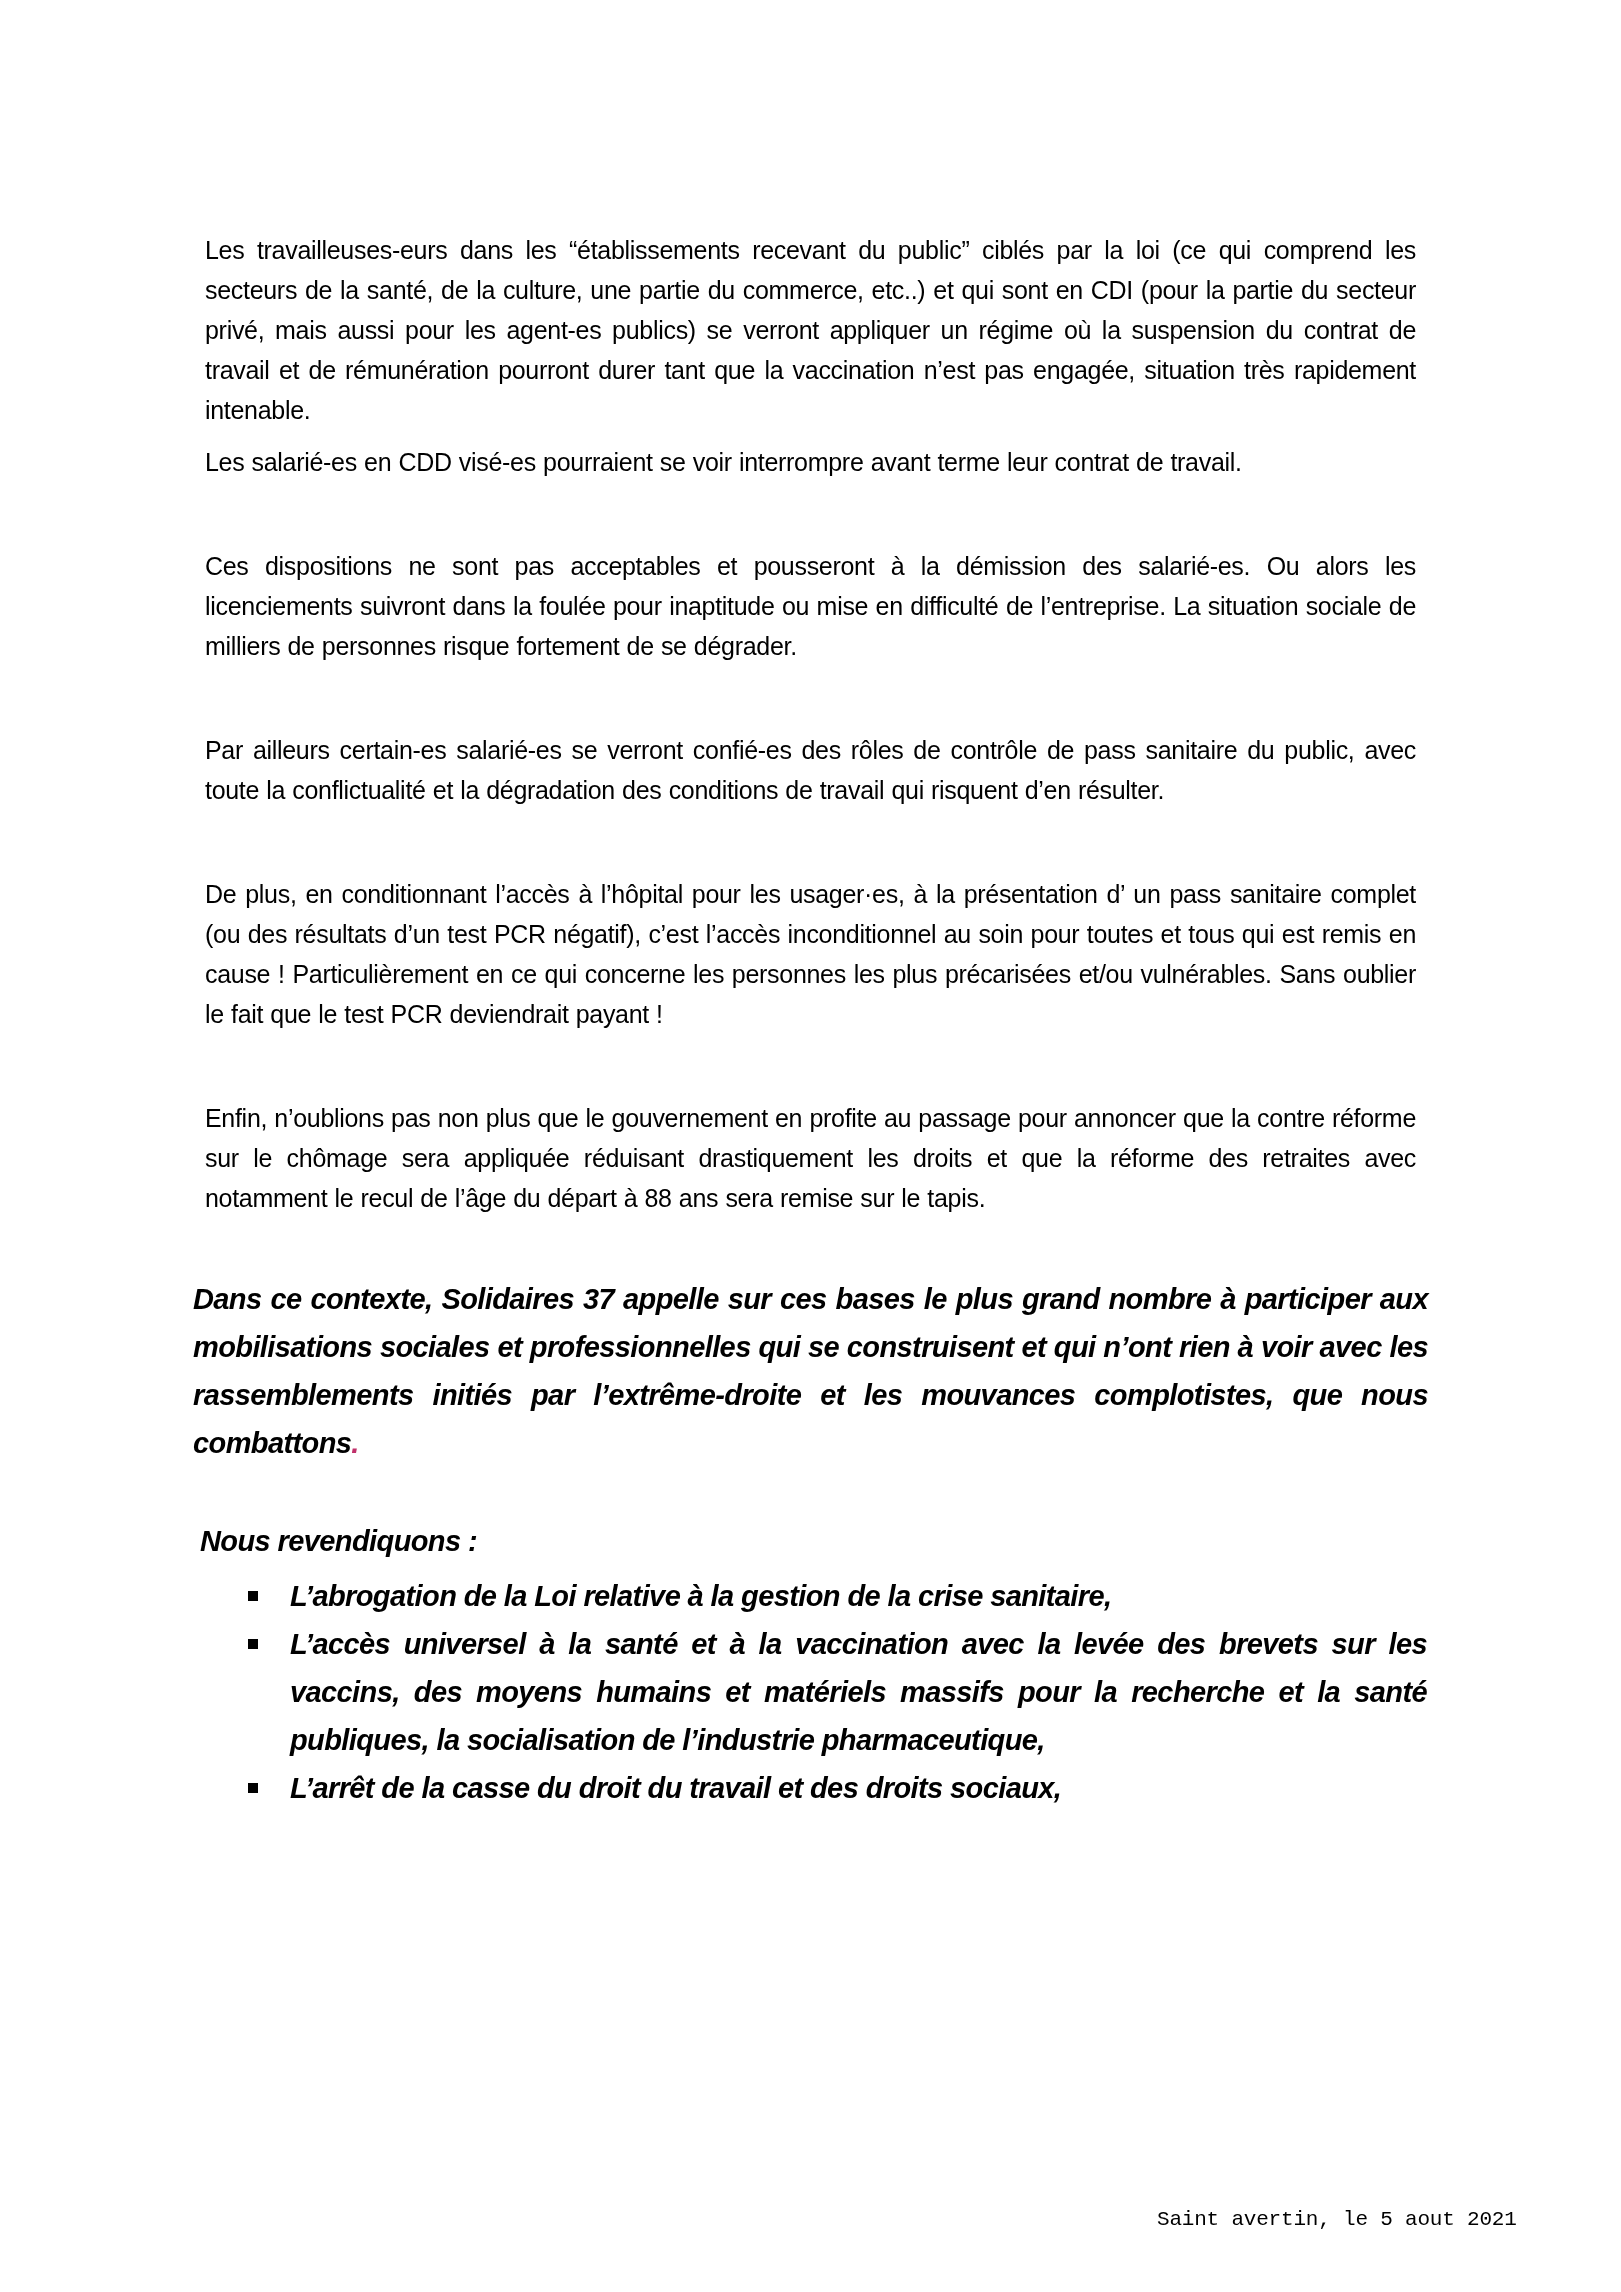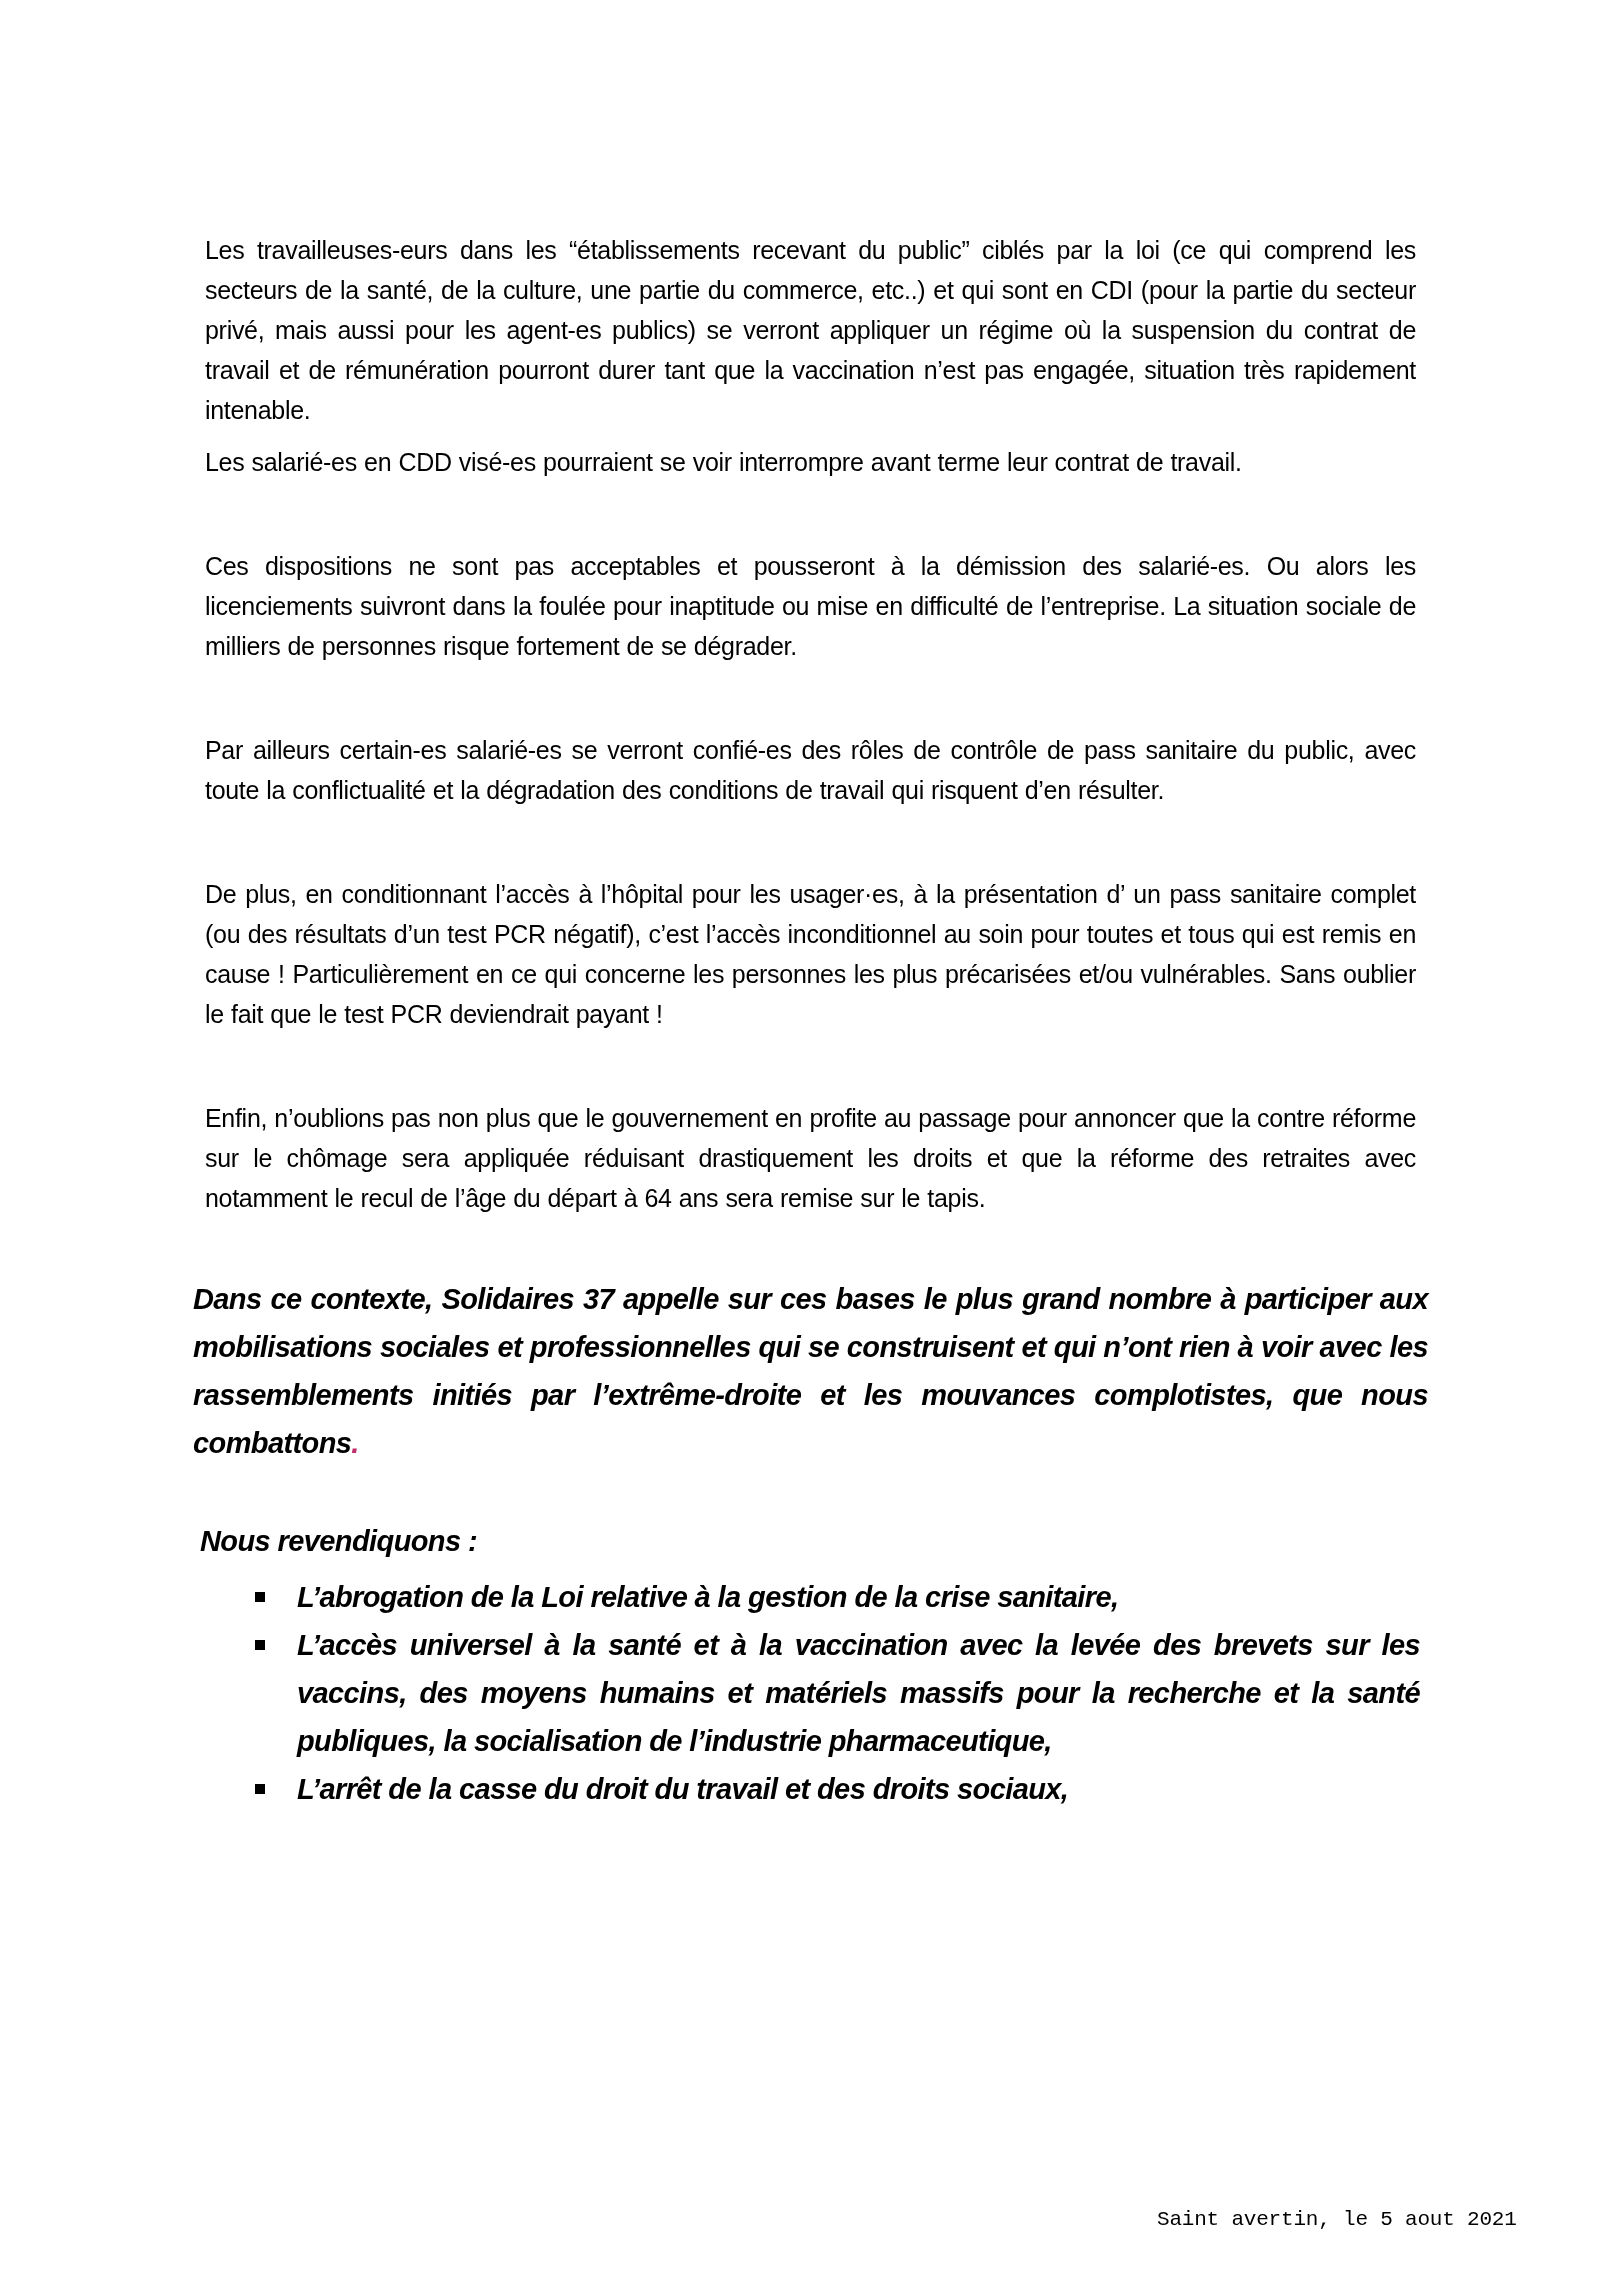--- a/index.html
+++ b/index.html
@@ -49,21 +49,21 @@
       font-family: "Liberation Sans", sans-serif;
       font-weight: bold;
       font-style: italic;
       font-size: 29px;
       line-height: 48px;
       margin: 7px;
       letter-spacing: -0.6px;
     }
     .demands {
       list-style: none;
-      margin: 8px;
+      margin: 1px;
       padding: 0;
     }
     .demand {
       position: relative;
       padding-left: 96px;
       font-family: "Liberation Sans", sans-serif;
       font-weight: bold;
       font-style: italic;
       font-size: 29px;
       line-height: 48px;
@@ -101,21 +101,21 @@
 
   <p class="body-text">Ces dispositions ne sont pas acceptables et pousseront à la démission des salarié-es. Ou alors les licenciements suivront dans la foulée pour inaptitude ou mise en difficulté de l’entreprise.  La situation sociale de milliers de personnes risque fortement de se dégrader.</p>
   <div class="para-gap"></div>
 
   <p class="body-text">Par ailleurs certain-es salarié-es se verront confié-es des rôles de contrôle de pass sanitaire du public, avec toute la conflictualité et la dégradation des conditions de travail qui risquent d’en résulter.</p>
   <div class="para-gap"></div>
 
   <p class="body-text">De plus, en conditionnant l’accès à l’hôpital pour les usager·es, à la présentation d’ un pass sanitaire complet (ou des résultats d’un test PCR négatif), c’est l’accès inconditionnel au soin pour toutes et tous qui est remis en cause ! Particulièrement en ce qui concerne les personnes les plus précarisées et/ou vulnérables. Sans oublier le fait que le test PCR deviendrait payant !</p>
   <div class="para-gap"></div>
 
-  <p class="body-text">Enfin, n’oublions pas non plus que le gouvernement en profite au passage pour annoncer que la contre réforme sur le chômage sera appliquée réduisant drastiquement les droits  et que la réforme des retraites avec notamment le recul de l’âge du départ à 64 ans sera remise sur le tapis.</p>
+  <p class="body-text">Enfin, n’oublions pas non plus que le gouvernement en profite au passage pour annoncer que la contre réforme sur le chômage sera appliquée réduisant drastiquement les droits  et que la réforme des retraites avec notamment le recul de l’âge du départ à 88 ans sera remise sur le tapis.</p>
   <div class="para-gap" style="height:45px"></div>
 
   <p class="emph"><span>Dans ce contexte, Solidaires 37 appelle sur ces bases le plus grand nombre à participer aux mobilisations sociales et professionnelles qui se construisent et qui n’ont rien à voir avec les rassemblements initiés par l’extrême-droite et les mouvances complotistes, que nous combattons</span><span class="accent-dot" style="color: rgb(192, 48, 106);">.</span></p>
   <div class="para-gap" style="height:43px"></div>
 
   <p class="demands-title">Nous revendiquons :</p>
   <ul class="demands">
     <li class="demand">
       <span class="bullet"></span>
       <span>L’abrogation de la Loi relative à la gestion de la crise sanitaire,</span>

